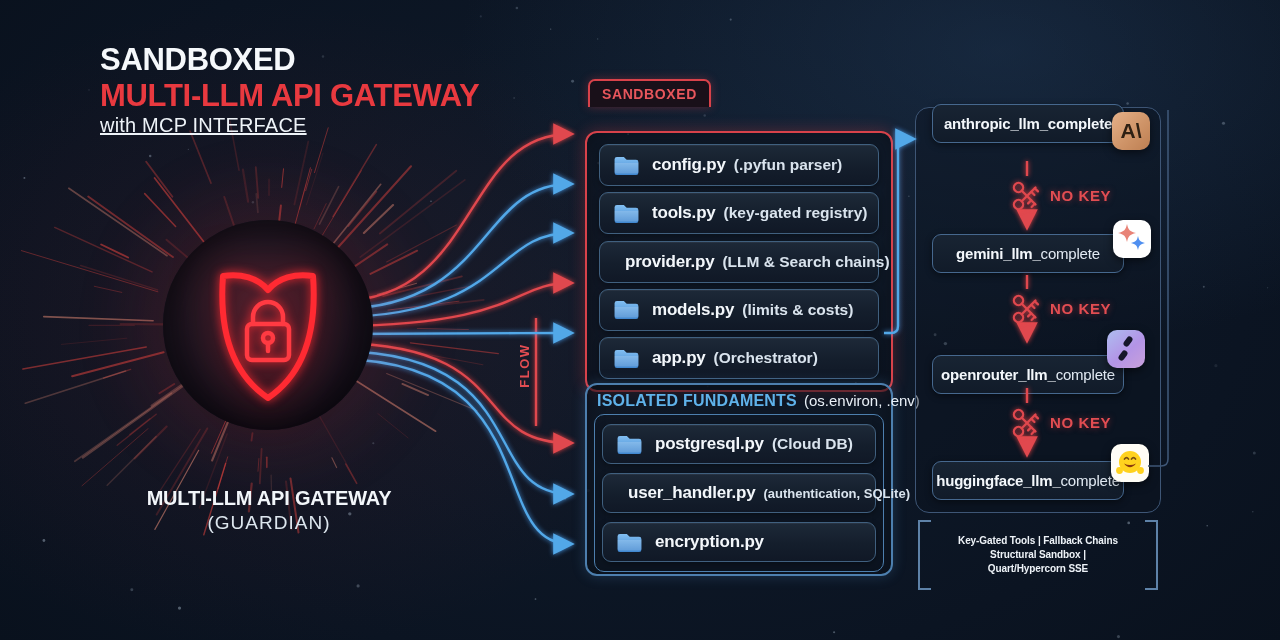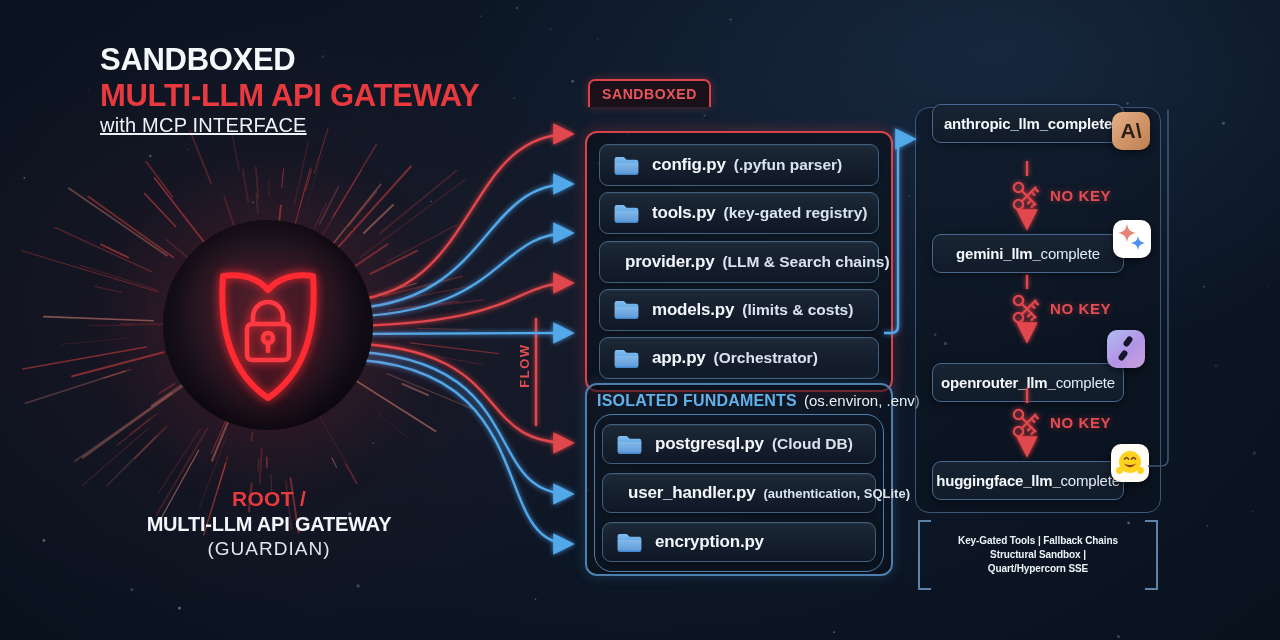--- a/index.html
+++ b/index.html
@@ -49,21 +49,21 @@
   .file-desc{font-size:15.5px;font-weight:700;color:#d9e3ed;margin-left:-4px;}
   .file-row.small .file-desc{font-size:13px;}
 
   
   #isolated-box{position:absolute;left:585px;top:383px;width:308px;height:193px;
     border:2px solid #4d7fae;border-radius:12px;background:rgba(13,21,33,.5);
     box-shadow:0 0 13px rgba(85,150,215,.25), inset 0 0 18px rgba(0,0,0,.3);box-sizing:border-box;}
   #isolated-header{display:flex;align-items:baseline;gap:7px;padding:7px 10px 3px;white-space:nowrap;}
   #isolated-title{font-size:16px;font-weight:700;color:#5fb2ea;letter-spacing:.2px;}
   #isolated-subtitle{font-size:15px;font-weight:400;color:#e9f0f7;}
-  #isolated-files{margin:1px 7px 7px;border:1.5px solid #4d7fae;border-radius:18px;
+  #isolated-files{margin:1px 7px 7px;border:1.5px solid #4d7fae;border-radius:10px;
     padding:9px 7px;display:flex;flex-direction:column;gap:9px;}
   #isolated-files .file-row{height:38px;}
 
   
   #chain-panel{position:absolute;left:915px;top:107px;width:244px;height:404px;
     border:1.5px solid #3e5676;border-radius:14px;background:rgba(13,20,32,.42);}
   .chain-box{position:absolute;left:932px;width:190px;height:37px;display:flex;align-items:center;justify-content:center;
     background:linear-gradient(180deg,#182433,#111b29);border:1.5px solid #46688e;border-radius:9px;
     box-shadow:0 2px 7px rgba(0,0,0,.45);white-space:nowrap;}
   .chain-bold{font-size:15px;font-weight:700;color:#f3f7fb;letter-spacing:-.2px;}
@@ -343,21 +343,21 @@
   <div id="chain-panel" class="z2"></div>
 
   <div class="chain-box z2" style="top:104px">
     <span class="chain-bold">anthropic_llm_complete</span>
       <span class="chain-rest"></span>
   </div>
   <div class="chain-box z2" style="top:234px">
     <span class="chain-bold">gemini_llm_</span>
       <span class="chain-rest">complete</span>
   </div>
-  <div class="chain-box z2" style="top:363px">
+  <div class="chain-box z2" style="top:355px">
     <span class="chain-bold">openrouter_llm_</span>
       <span class="chain-rest">complete</span>
   </div>
   <div class="chain-box z2" style="top:461px">
     <span class="chain-bold">huggingface_llm_</span>
       <span class="chain-rest">complete</span>
   </div>
 
   <div class="chain-icon z3" id="icon-anthropic">
     <svg width="38" height="38" viewBox="0 0 38 38">
@@ -460,18 +460,17 @@
     </svg>
   </div>
 
   <div id="title" class="z5">
     <div class="t1">SANDBOXED</div>
     <div class="t2">MULTI-LLM API GATEWAY</div>
     <div class="t3">with MCP INTERFACE</div>
   </div>
 
   <div id="root-label" class="z5">
-    <div class="r1">ROOT /</div>
     <div class="r2">MULTI-LLM API GATEWAY</div>
     <div class="r3">(GUARDIAN)</div>
   </div>
 
 </div>
 
 </body></html>

